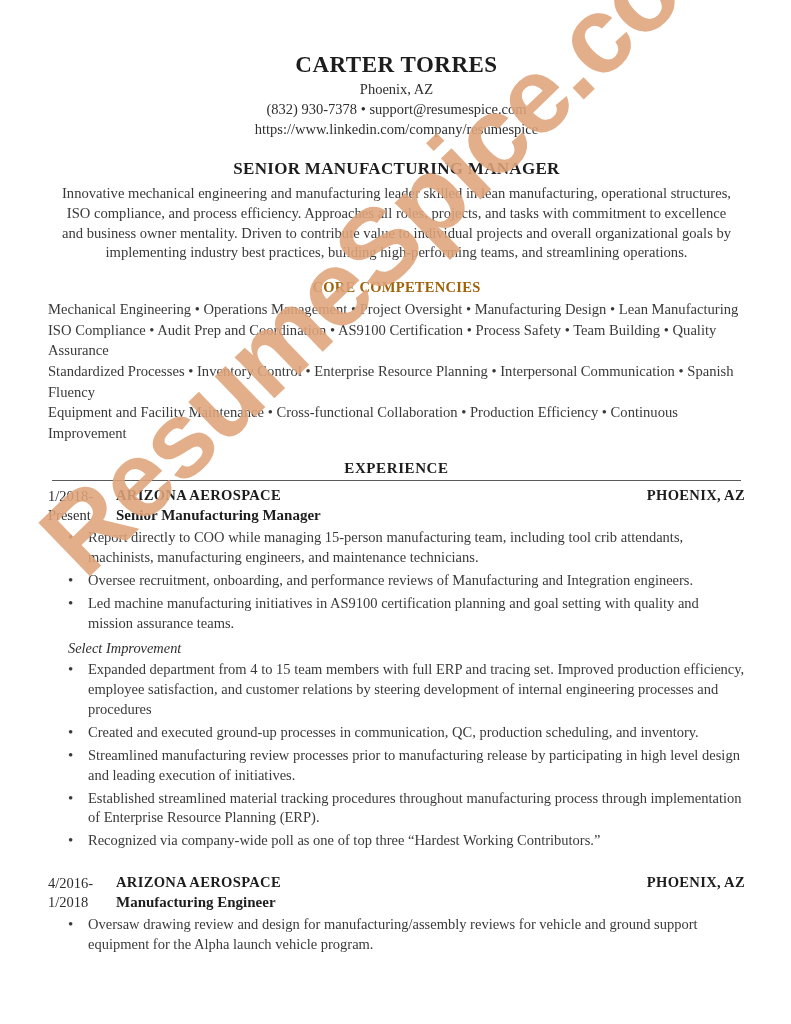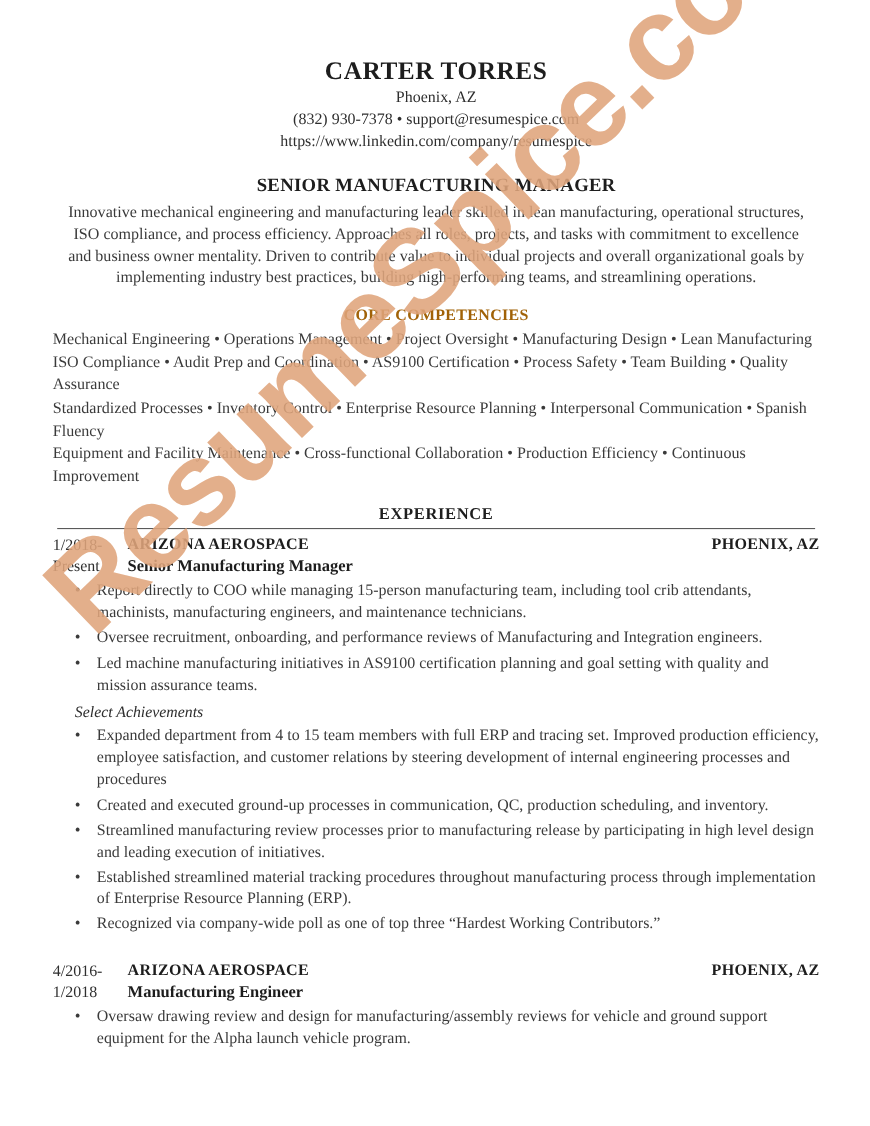--- a/index.html
+++ b/index.html
@@ -234,21 +234,21 @@
           <div class="role">Senior Manufacturing Manager</div>
         </div>
       </div>
 
       <ul class="bullets">
         <li>Report directly to COO while managing 15-person manufacturing team, including tool crib attendants, machinists, manufacturing engineers, and maintenance technicians.</li>
         <li>Oversee recruitment, onboarding, and performance reviews of Manufacturing and Integration engineers.</li>
         <li>Led machine manufacturing initiatives in AS9100 certification planning and goal setting with quality and mission assurance teams.</li>
       </ul>
 
-      <div class="subhead-italic">Select Achievements</div>
+      <div class="subhead-italic">Select Improvement</div>
 
       <ul class="bullets">
         <li>Expanded department from 4 to 15 team members with full ERP and tracing set. Improved production efficiency, employee satisfaction, and customer relations by steering development of internal engineering processes and procedures</li>
         <li>Created and executed ground-up processes in communication, QC, production scheduling, and inventory.</li>
         <li>Streamlined manufacturing review processes prior to manufacturing release by participating in high level design and leading execution of initiatives.</li>
         <li>Established streamlined material tracking procedures throughout manufacturing process through implementation of Enterprise Resource Planning (ERP).</li>
         <li>Recognized via company-wide poll as one of top three “Hardest Working Contributors.”</li>
       </ul>
     </div>
 

